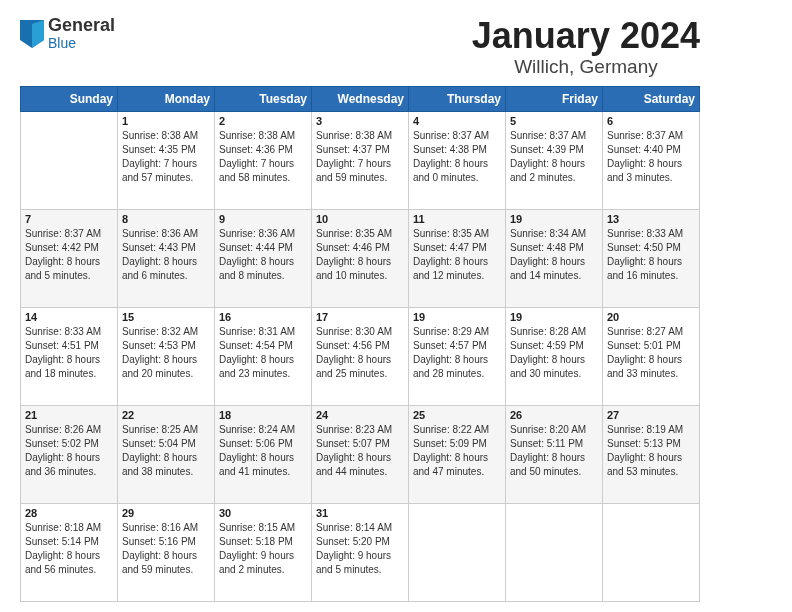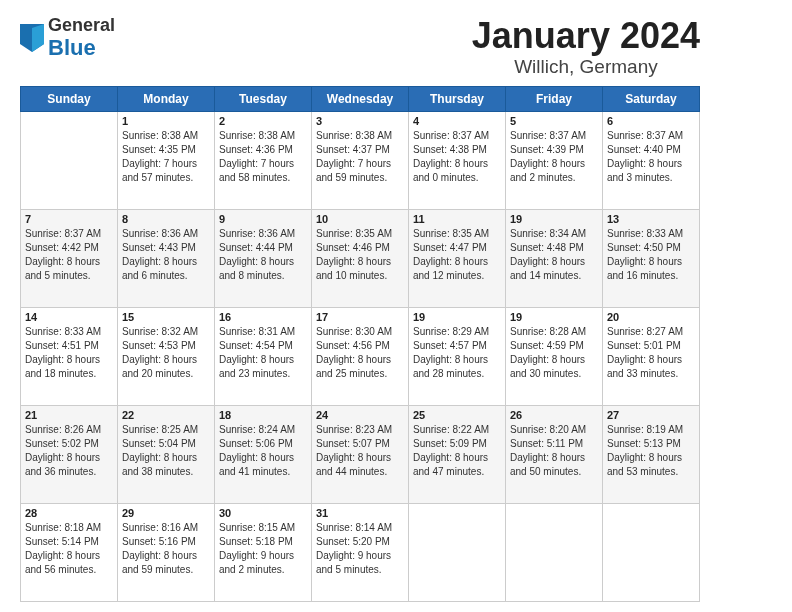--- a/index.html
+++ b/index.html
@@ -32,22 +32,22 @@
       display: flex;
       flex-direction: column;
       line-height: 1.1;
     }
     .logo-general {
       font-size: 18px;
       font-weight: bold;
       color: #333;
     }
     .logo-blue {
-      font-size: 22px;
-      font-weight: bold;
+      font-size: 14px;
+      font-weight: normal;
       color: #1a6faf;
     }
     .logo-icon {
       width: 24px;
       height: 28px;
     }
     .title-block {
       text-align: center;
     }
     .title-month {
@@ -67,21 +67,21 @@
       flex: 1;
       table-layout: fixed;
     }
     .calendar th {
       background: #2a6db5;
       color: #fff;
       font-size: 12px;
       font-weight: bold;
       padding: 5px 4px;
       border: 1px solid #1a5a9a;
-      text-align: center;
+      text-align: right;
     }
     .calendar td {
       border: 1px solid #ccc;
       vertical-align: top;
       padding: 3px 4px;
       font-size: 10px;
       color: #333;
       background: #fff;
       height: 80px;
     }

